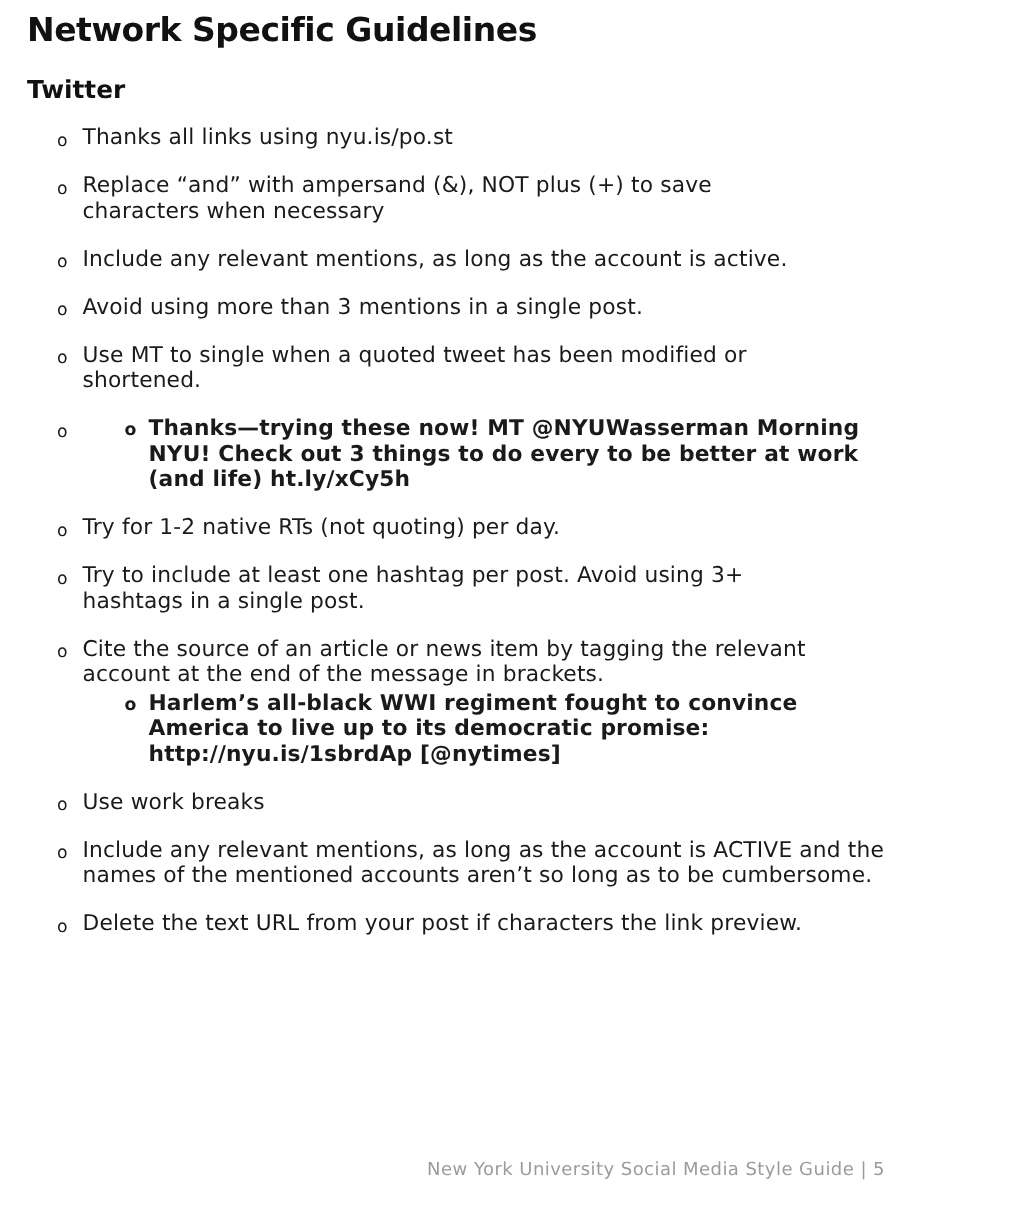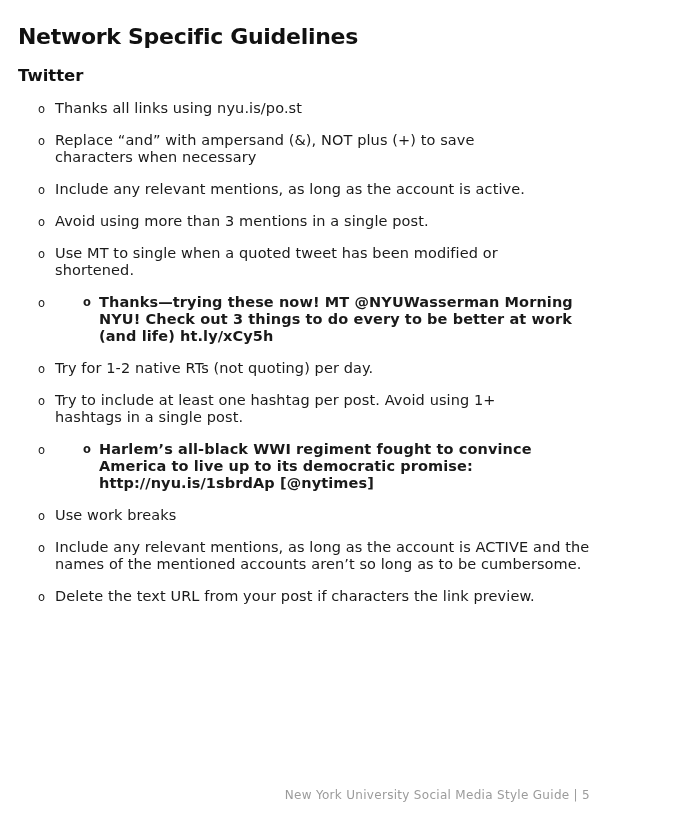--- a/index.html
+++ b/index.html
@@ -10,21 +10,21 @@
   body {
     width: 690px;
     height: 814px;
     position: relative;
     overflow: hidden;
     font-family: "DejaVu Sans", "Liberation Sans", sans-serif;
     color: #1a1a1a;
     -webkit-font-smoothing: antialiased;
   }
   .page {
-    padding: 25px 20px 0 18px;
+    padding: 9px 20px 0 18px;
     box-sizing: border-box;
     width: 100%;
     height: 100%;
   }
   h1.doc-title {
     font-size: 22px;
     line-height: 1.05;
     font-weight: bold;
     letter-spacing: -0.3px;
     margin: 0 0 19px 0;
@@ -68,21 +68,21 @@
     margin-top: 2px;
     font-weight: bold;
   }
   .sub .b {
     left: 28px;
     top: 0;
   }
   .footer {
     position: absolute;
     right: 100px;
-    bottom: 12px;
+    bottom: 28px;
     font-size: 12px;
     letter-spacing: 0.3px;
     color: #9b9b9b;
   }
 </style>
 </head>
 <body>
 
 <div class="page">
 
@@ -121,25 +121,27 @@
 NYU! Check out 3 things to do every to be better at work
 (and life) ht.ly/xCy5h</span>
         </div>
       </li>
       <li class="item">
         <span class="b">o</span>
         <span class="t">Try for 1-2 native RTs (not quoting) per day.</span>
       </li>
       <li class="item">
         <span class="b">o</span>
-        <span class="t">Try to include at least one hashtag per post. Avoid using 1+
+        <span class="t">Try to include at least one hashtag per post. Avoid using 3+
 hashtags in a single post.</span>
       </li>
       <li class="item">
         <span class="b">o</span>
+        <span class="t">Cite the source of an article or news item by tagging the relevant
+account at the end of the message in brackets.</span>
         <div class="sub">
           <span class="b">o</span>
           <span class="t">Harlem’s all-black WWI regiment fought to convince
 America to live up to its democratic promise:
 http://nyu.is/1sbrdAp [@nytimes]</span>
         </div>
       </li>
     </ul>
   </section>
 

